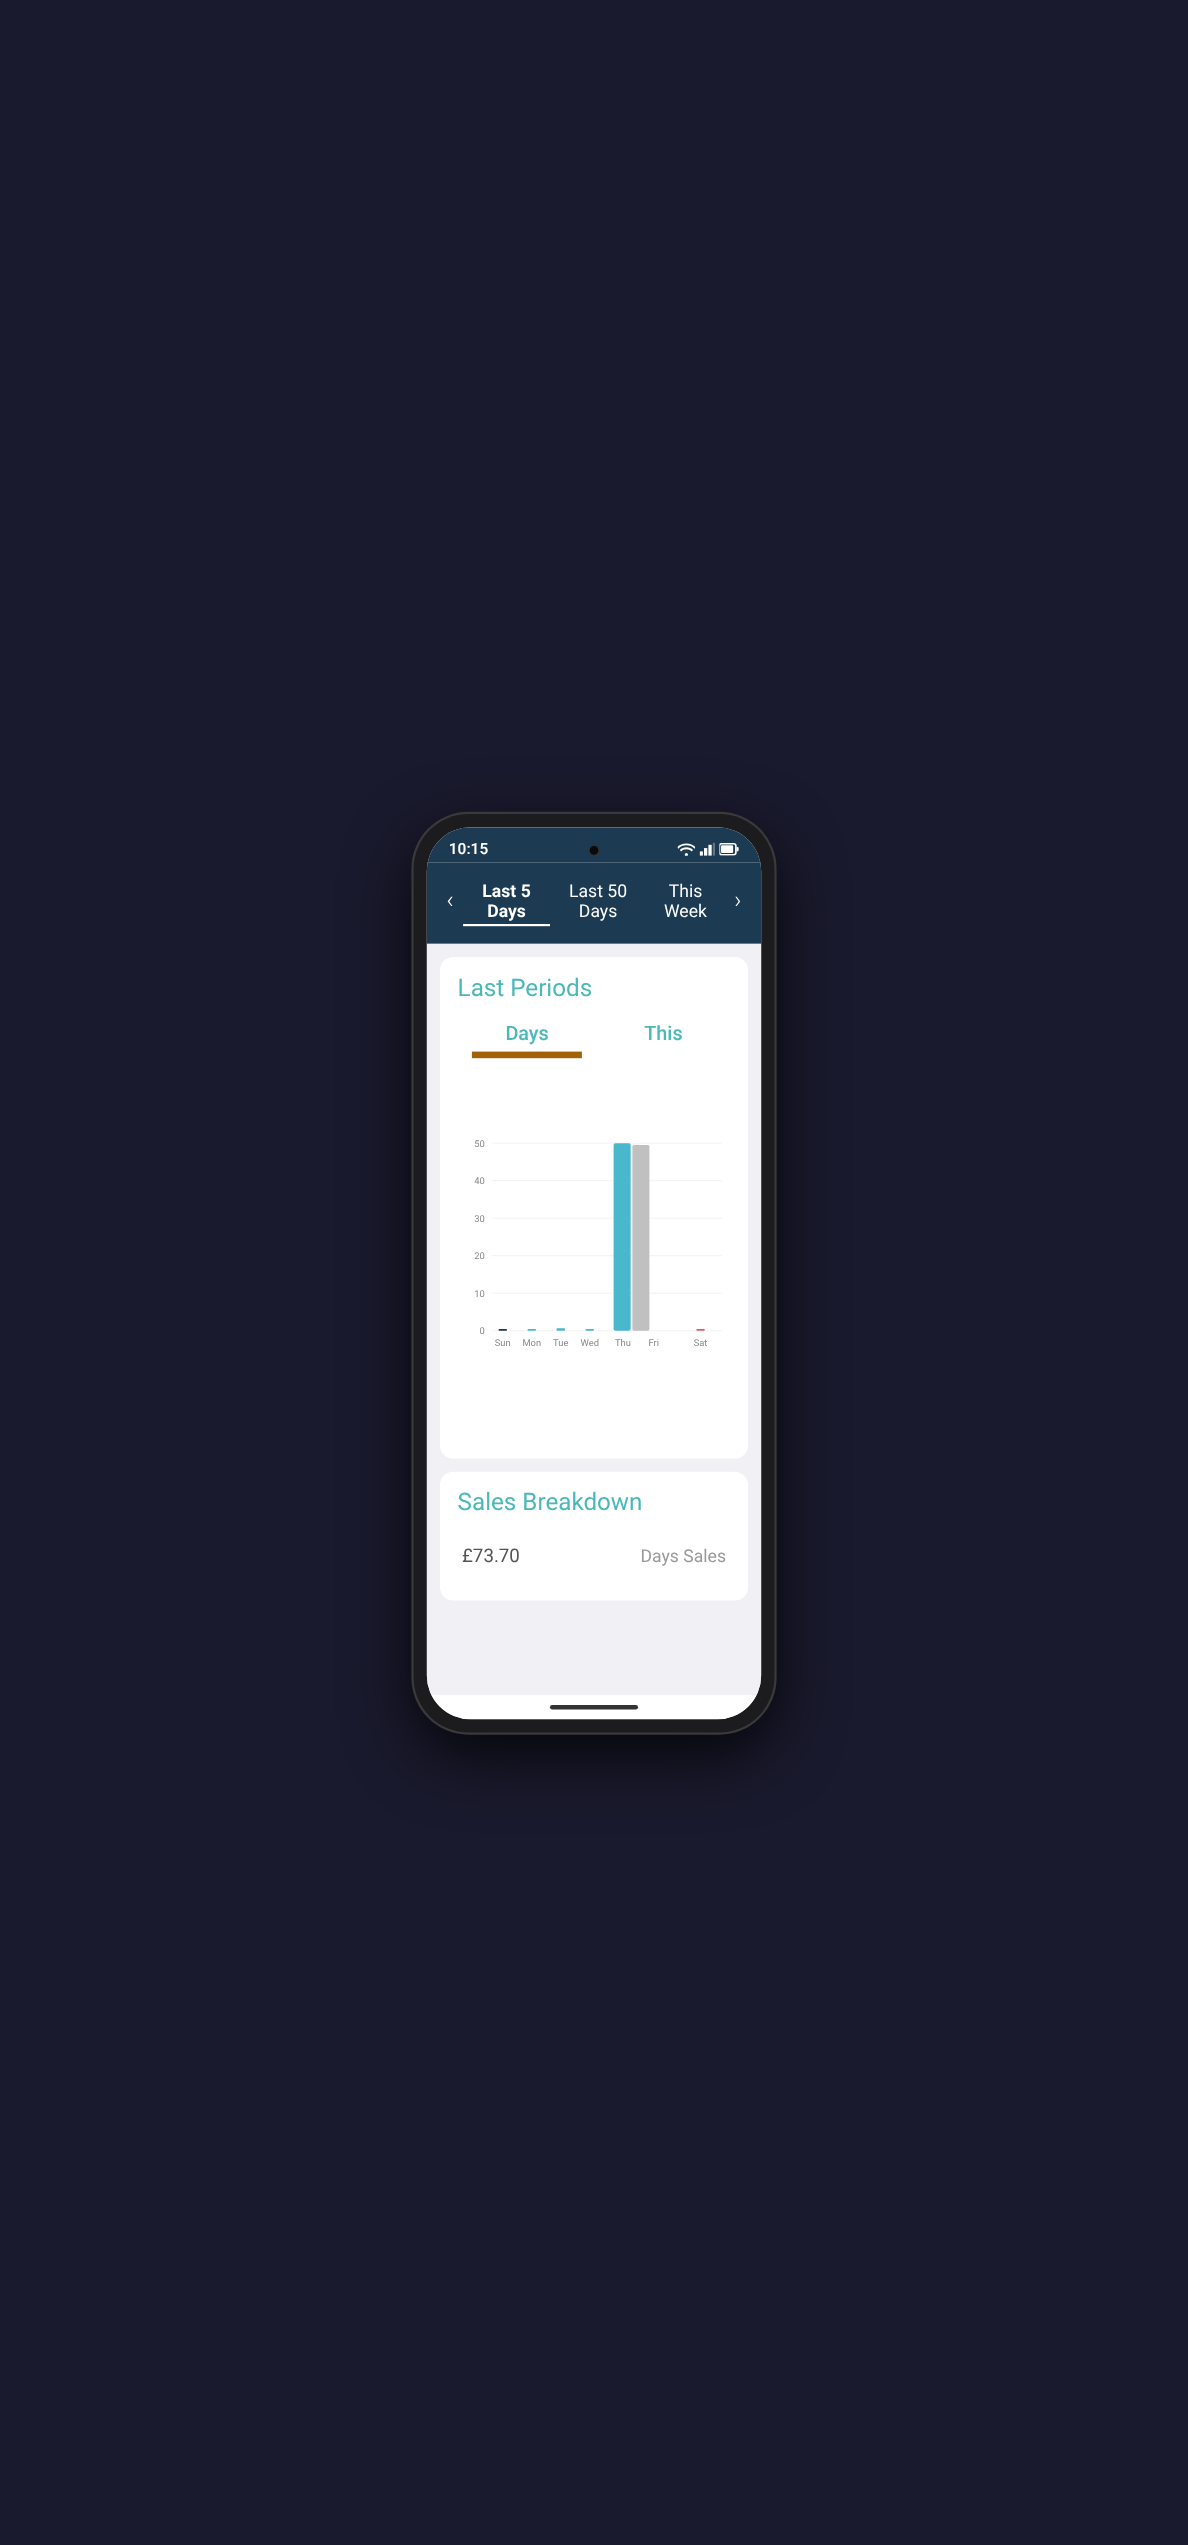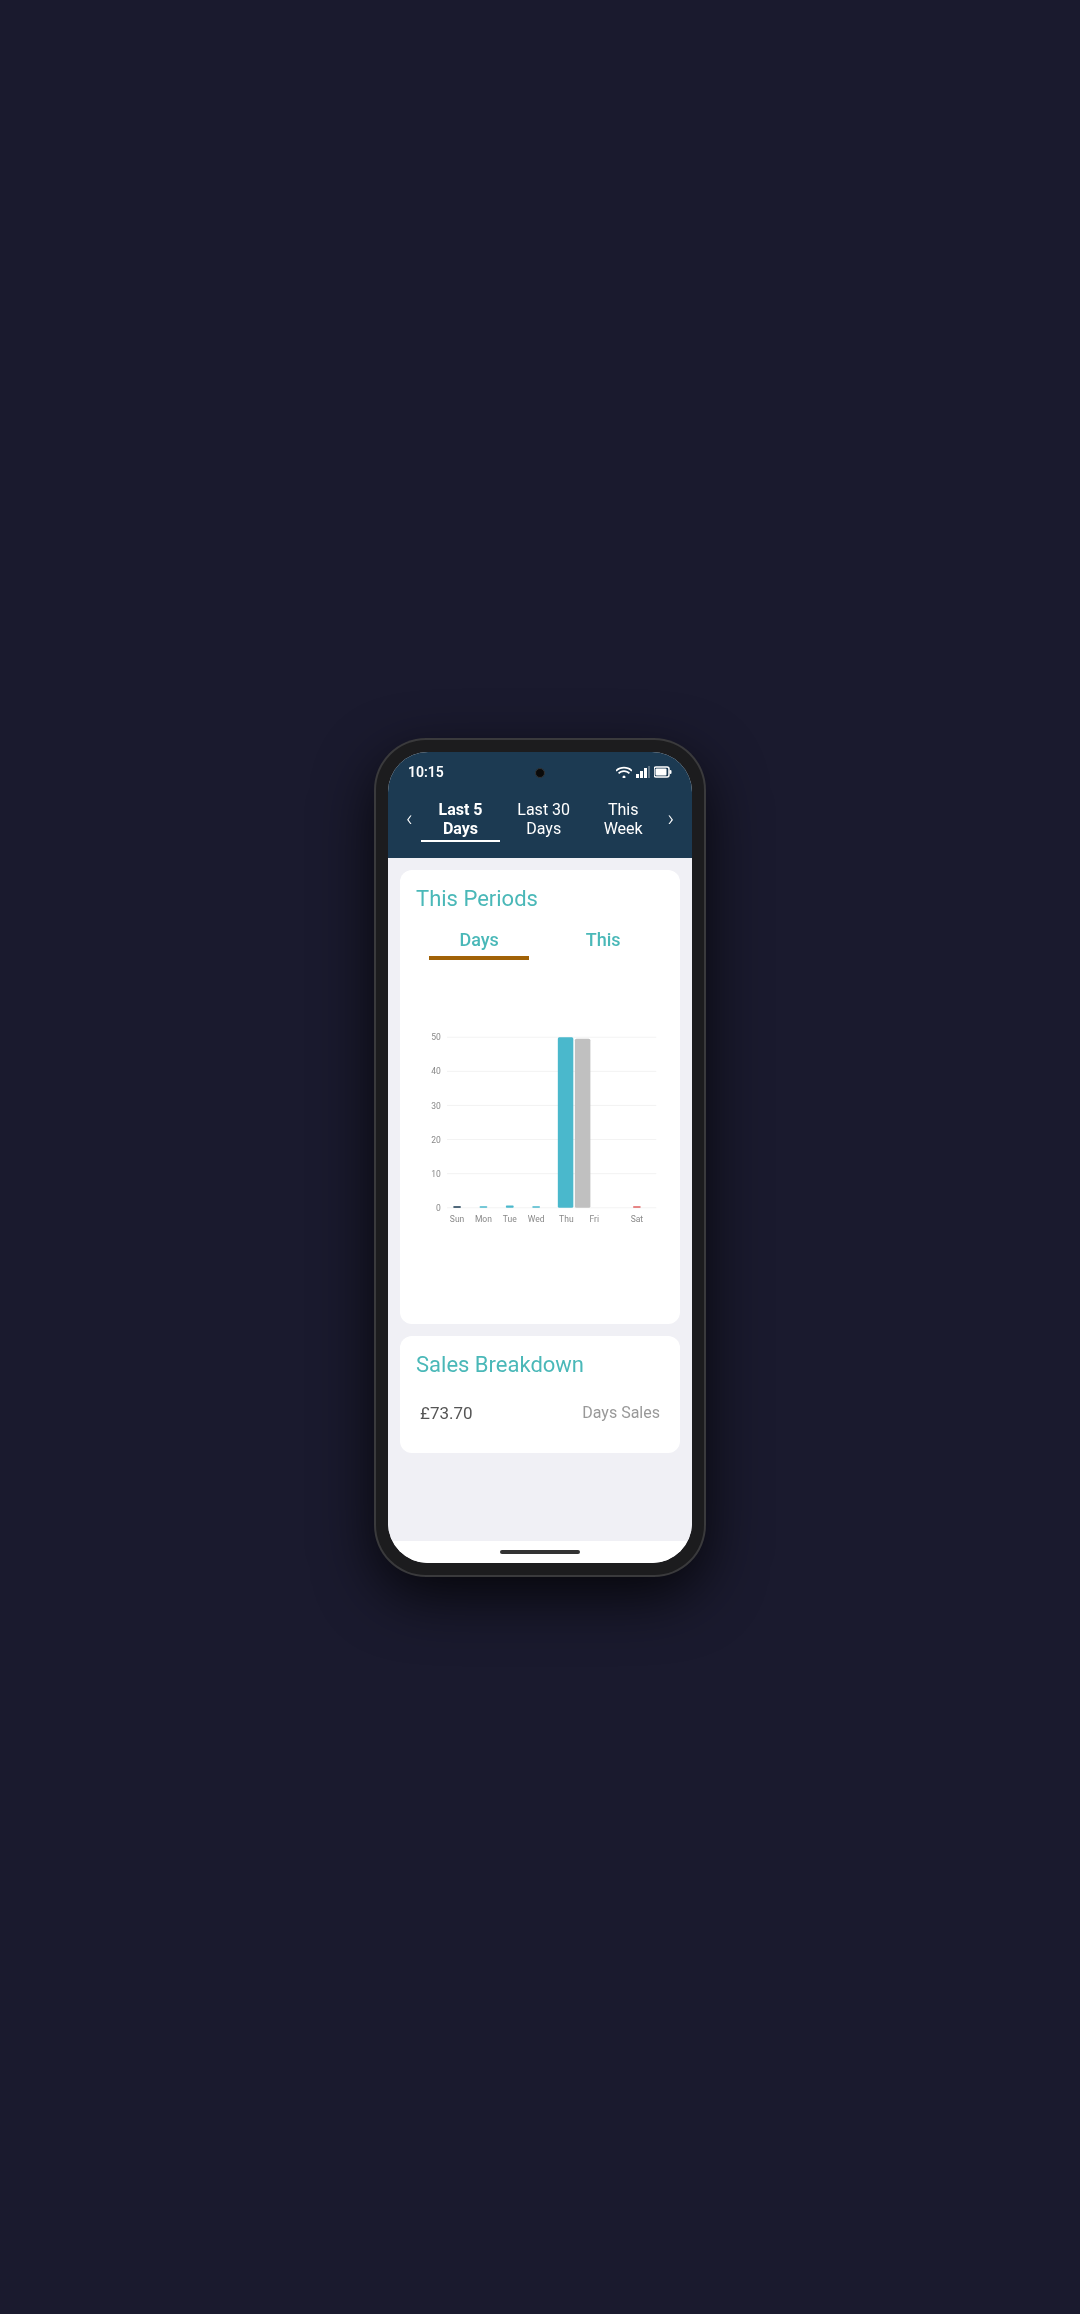--- a/index.html
+++ b/index.html
@@ -137,21 +137,21 @@
       color: #4ab8b8;
       font-size: 18px;
       font-weight: 500;
       padding: 6px 30px;
       cursor: pointer;
       border-bottom: 2px solid transparent;
       text-align: center;
     }
 
     .chart-tab.active {
-      border-bottom: 4px solid #a16207;
+      border-bottom: 6px solid #a16207;
     }
 
     
     .chart-container {
       position: relative;
       width: 100%;
       height: 340px;
     }
 
     .chart-svg {
@@ -238,30 +238,30 @@
           <rect x="1.5" y="2.5" width="11" height="7" rx="1" fill="white"></rect>
           <rect x="15.5" y="4" width="2" height="4" rx="1" fill="white"></rect>
         </svg>
       </div>
     </div>
 
     <div class="nav-header">
       <span class="nav-arrow">‹</span>
       <div class="nav-tabs">
         <span class="nav-tab active">Last 5 Days</span>
-        <span class="nav-tab">Last 30 Days</span>
+        <span class="nav-tab">Last 50 Days</span>
         <span class="nav-tab">This Week</span>
       </div>
       <span class="nav-arrow">›</span>
     </div>
 
     <div class="content-area">
 
       <div class="card">
-        <div class="card-title">This Periods</div>
+        <div class="card-title">Last Periods</div>
 
         <div class="chart-tabs">
           <span class="chart-tab active">Days</span>
           <span class="chart-tab">This</span>
         </div>
 
         <div class="chart-container">
           <svg class="chart-svg" viewBox="0 0 320 300">
 
             <line x1="40" y1="20" x2="310" y2="20" stroke="#e0e0e0" stroke-width="0.5"></line>

